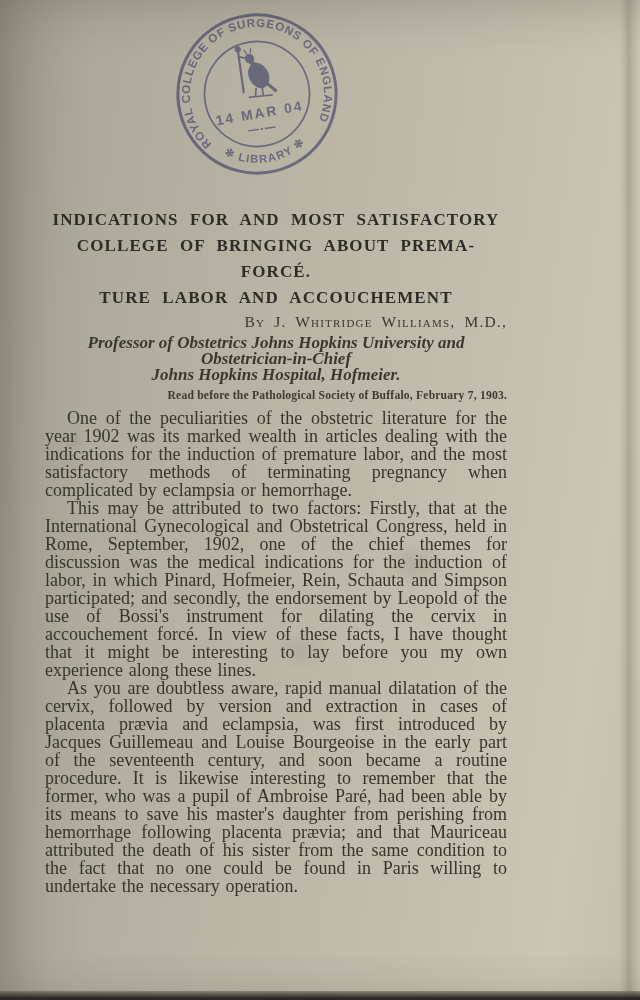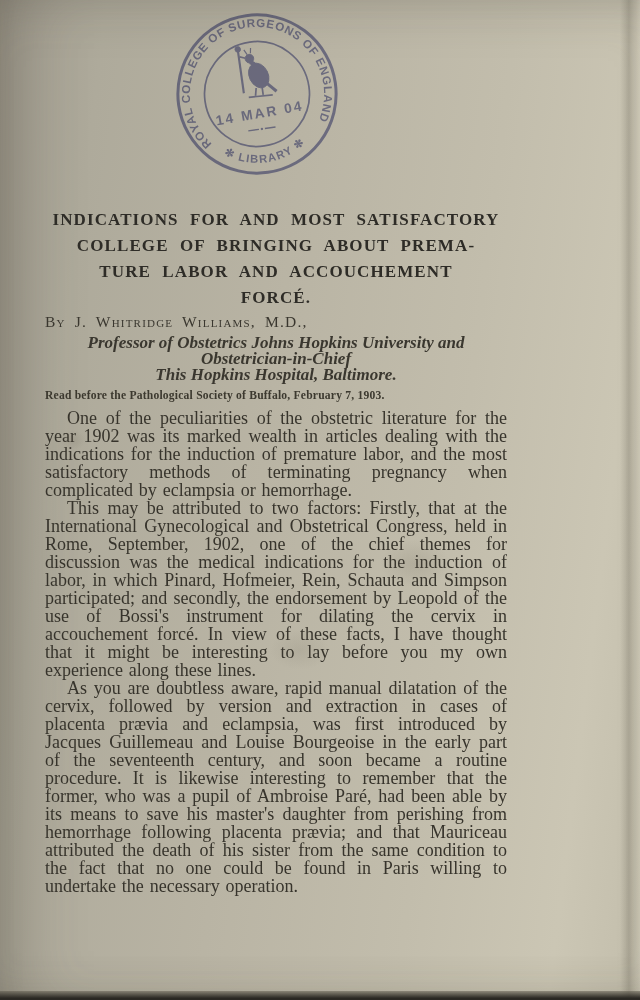--- a/index.html
+++ b/index.html
@@ -62,31 +62,31 @@
     position:absolute;left:45px;top:8px;width:462px;
     color:var(--ink);
     margin-top:29px;
   }
   .title{margin-top:170px;text-align:center;color:var(--title-ink);}
   .title-line{
     font-size:17px;font-weight:bold;line-height:26px;
     letter-spacing:1.1px;word-spacing:6px;
   }
   .byline{
-    margin-top:2px;text-align:left;
+    margin-top:2px;text-align:right;
     font-variant:small-caps;font-size:15.5px;
     letter-spacing:1.2px;word-spacing:4px;color:#3a372f;
   }
   .affiliation{
     text-align:center;font-size:17px;line-height:16px;
     font-style:italic;font-weight:bold;color:#3a372f;
   }
   .aff1{margin-top:4px;}
   .read-note{
-    margin-top:6px;text-align:left;
+    margin-top:6px;text-align:right;
     font-size:11.6px;font-weight:bold;letter-spacing:.2px;color:#3c392f;
   }
   .body-par{
     margin:0;text-align:justify;
     font-size:18px;line-height:18px;
     text-indent:22px;word-spacing:1.4px;color:var(--ink);
   }
   .body-par.first{margin-top:7px;}
 </style>
 </head>
@@ -128,28 +128,28 @@
         <path d="M 84 141 H 96.5 M 103.5 141 H 116" stroke-width="1.6"></path>
         <circle cx="100" cy="141" r="1.4" fill="currentColor" stroke="none"></circle>
       </g>
     </g>
   </svg>
 
   <div class="content">
     <div class="title">
       <div class="title-line">INDICATIONS FOR AND MOST SATISFACTORY</div>
       <div class="title-line">COLLEGE OF BRINGING ABOUT PREMA-</div>
+      <div class="title-line">FORCÉ.</div>
       <div class="title-line">TURE LABOR AND ACCOUCHEMENT</div>
-      <div class="title-line">FORCÉ.</div>
     </div>
 
     <div class="byline">By J. Whitridge Williams, M.D.,</div>
 
     <div class="affiliation aff1">Professor of Obstetrics Johns Hopkins University and Obstetrician-in-Chief</div>
-    <div class="affiliation">This Hopkins Hospital, Baltimore.</div>
+    <div class="affiliation">Johns Hopkins Hospital, Hofmeier.</div>
 
     <div class="read-note">Read before the Pathological Society of Buffalo, February 7, 1903.</div>
 
     <p class="body-par first">One of the peculiarities of the obstetric literature for the year 1902 was its marked wealth in articles dealing with the indications for the induction of premature labor, and the most satisfactory methods of terminating pregnancy when complicated by eclampsia or hemorrhage.</p>
     <p class="body-par">This may be attributed to two factors: Firstly, that at the International Gynecological and Obstetrical Congress, held in Rome, September, 1902, one of the chief themes for discussion was the medical indications for the induction of labor, in which Pinard, Hofmeier, Rein, Schauta and Simpson participated; and secondly, the endorsement by Leopold of the use of Bossi's instrument for dilating the cervix in accouchement forcé.  In view of these facts, I have thought that it might be interesting to lay before you my own experience along these lines.</p>
     <p class="body-par">As you are doubtless aware, rapid manual dilatation of the cervix, followed by version and extraction in cases of placenta prævia and eclampsia, was first introduced by Jacques Guillemeau and Louise Bourgeoise in the early part of the seventeenth century, and soon became a routine procedure.  It is likewise interesting to remember that the former, who was a pupil of Ambroise Paré, had been able by its means to save his master's daughter from perishing from hemorrhage following placenta prævia; and that Mauriceau attributed the death of his sister from the same condition to the fact that no one could be found in Paris willing to undertake the necessary operation.</p>
   </div>
 
   <div class="smudge s1"></div>
   <div class="smudge s2"></div>

